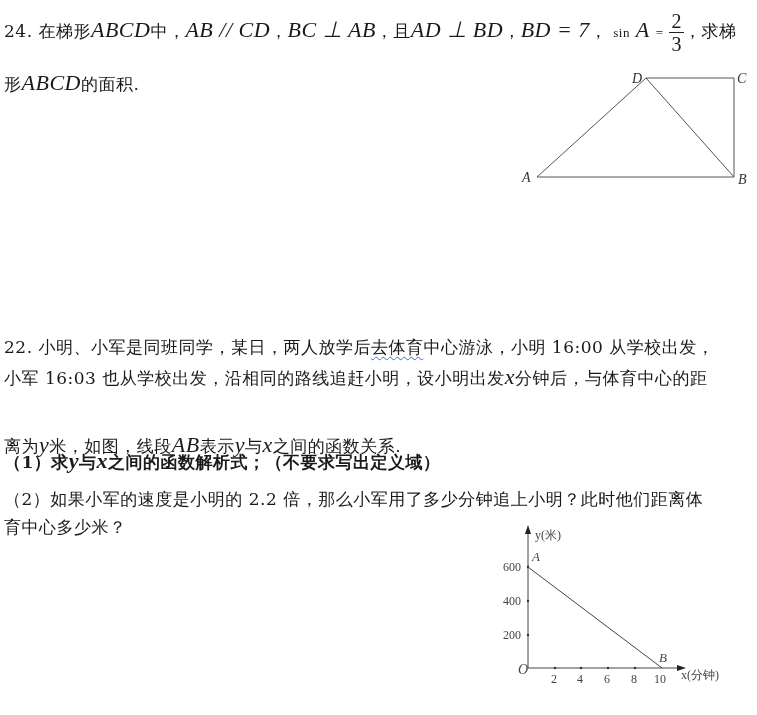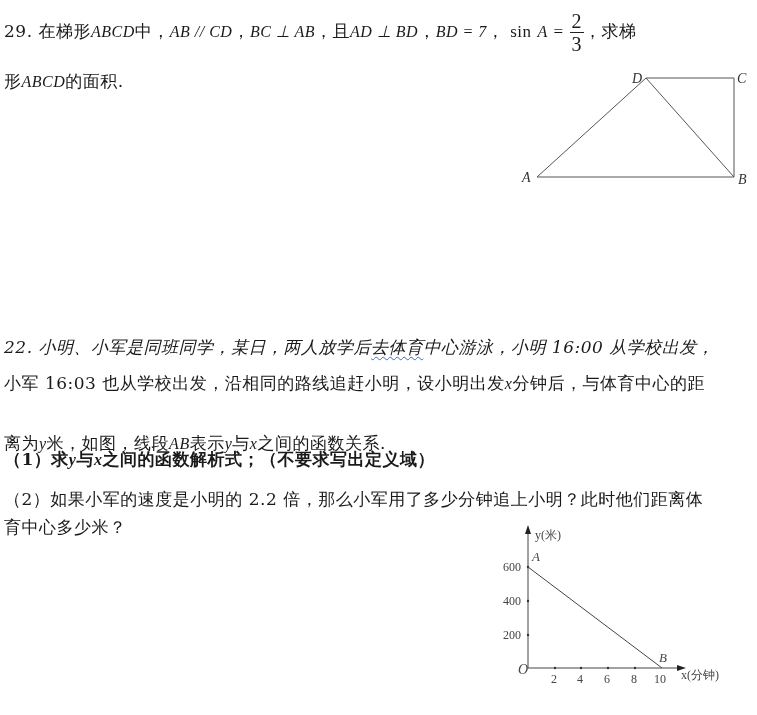--- a/index.html
+++ b/index.html
@@ -1,32 +1,32 @@
 <!DOCTYPE html>
 <html><head>
 <meta charset="utf-8">
 <style>
   html, body { margin:0; padding:0; background:#ffffff; }
   body { width:757px; height:715px; position:relative; overflow:hidden;
          font-family:"DejaVu Serif", "Liberation Serif", serif; color:#1a1a1a; }
   .line { position:absolute; left:4px; font-size:17px; white-space:nowrap; letter-spacing:0.5px; }
-  .math { font-family:"Liberation Serif", serif; font-style:italic; font-size:16px; }
-  .mathr { font-family:"Liberation Serif", serif; font-size:17px; }
+  .math { font-family:"Liberation Serif", serif; font-style:italic; font-size:22px; }
+  .mathr { font-family:"Liberation Serif", serif; font-size:13px; }
   .frac { display:inline-block; vertical-align:middle; text-align:center; font-family:"Liberation Serif", serif; font-size:20px; line-height:22px; }
   .frac .num { display:block; border-bottom:1px solid #222; padding:0 2px; }
   .frac .den { display:block; }
   .squiggle { text-decoration:underline wavy #3a6fd0; text-decoration-thickness:1px; text-underline-offset:3px; }
   svg text { font-family:"Liberation Serif", serif; }
   .fig { position:absolute; }
 </style>
 </head>
 <body>
 
 <div class="line" style="top:10px;">
-  <span>29.</span>
+  <span>24.</span>
   <span>在梯形</span><span class="math">ABCD</span><span>中，</span><span class="math">AB // CD</span><span>，</span><span class="math">BC ⊥ AB</span><span>，且</span><span class="math">AD ⊥ BD</span><span>，</span><span class="math">BD = 7</span><span>，</span>
   <span class="mathr">sin</span>
   <span class="math">A</span>
   <span class="mathr">=</span>
   <span class="frac"><span class="num">2</span><span class="den">3</span></span><span>，求梯</span>
 </div>
 
 <div class="line" style="top:70px;">
   <span>形</span><span class="math">ABCD</span><span>的面积.</span>
 </div>
@@ -38,26 +38,26 @@
     <line x1="219" y1="12" x2="131" y2="12"></line>
     <line x1="131" y1="12" x2="22" y2="111"></line>
     <line x1="131" y1="12" x2="219" y2="111"></line>
   </g>
   <text x="7" y="116" font-size="14" font-style="italic" fill="#333">A</text>
   <text x="223" y="118" font-size="14" font-style="italic" fill="#333">B</text>
   <text x="222" y="17" font-size="14" font-style="italic" fill="#333">C</text>
   <text x="117" y="17" font-size="14" font-style="italic" fill="#333">D</text>
 </svg>
 
-<div class="line" style="top:336px;font-style:italic;">
+<div class="line" style="top:336px;">
   <span>22.</span>
   <span>小明、小军是同班同学，某日，两人放学后</span><span class="squiggle">去体育</span><span>中心游泳，小明 16:00 从学校出发，</span>
 </div>
 
-<div class="line" style="top:372px;">
+<div class="line" style="top:364px;">
   <span>小军 16:03 也从学校出发，沿相同的路线追赶小明，设小明出发</span><span class="math">x</span><span>分钟后，与体育中心的距</span>
 </div>
 
 <div class="line" style="top:408px;margin-top:24px;">
   <span>离为</span><span class="math">y</span><span>米，如图，线段</span><span class="math">AB</span><span>表示</span><span class="math">y</span><span>与</span><span class="math">x</span><span>之间的函数关系.</span>
 </div>
 
 <div class="line" style="top:448px;font-weight:bold;">
   <span>（1）求</span><span class="math">y</span><span>与</span><span class="math">x</span><span>之间的函数解析式；（不要求写出定义域）</span>
 </div>

